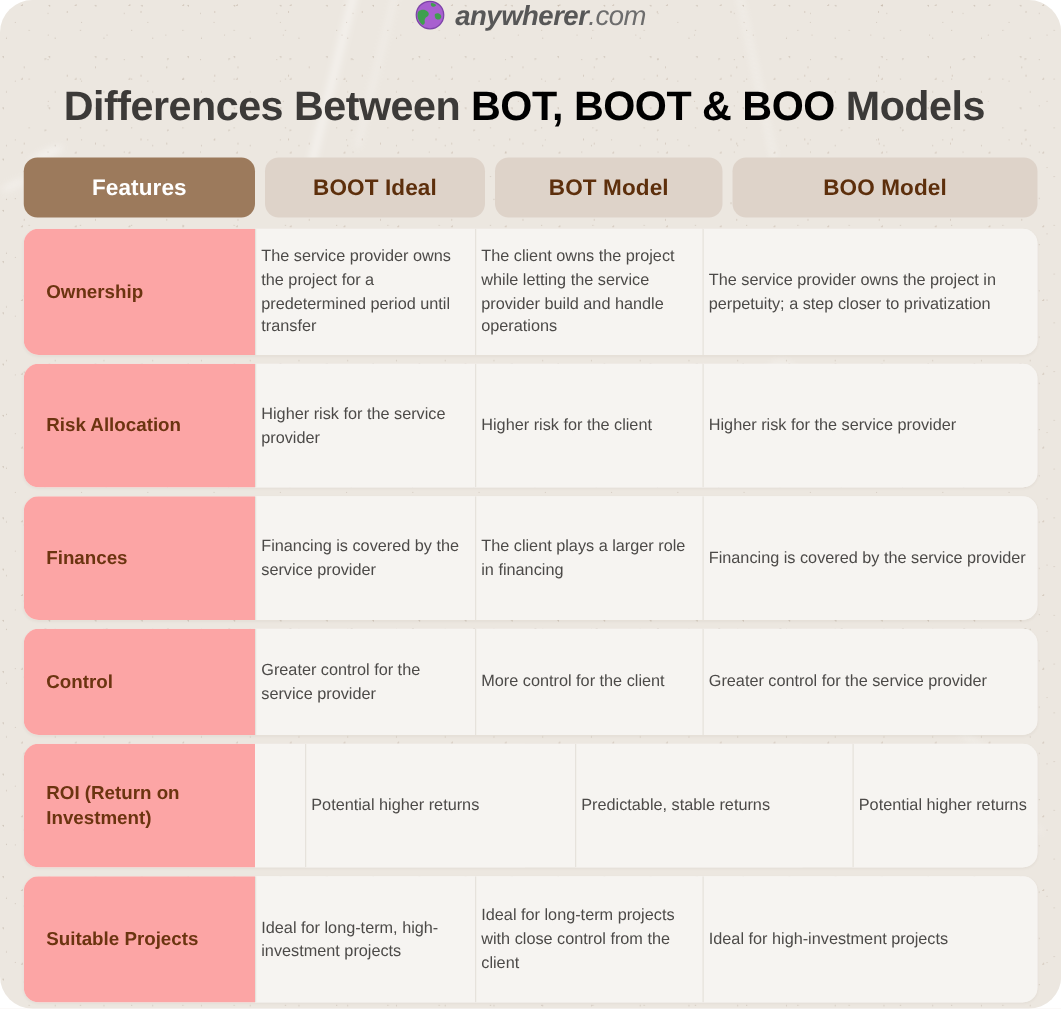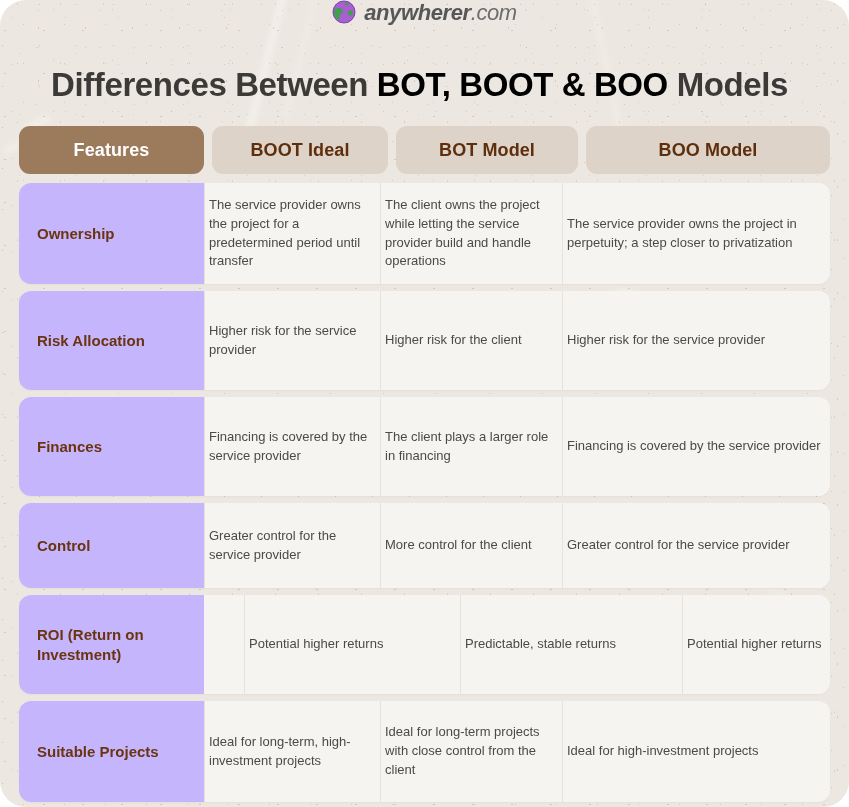--- a/index.html
+++ b/index.html
@@ -143,21 +143,21 @@
     overflow: hidden;
     margin-bottom: 7px;
     background: #f6f4f1;
     box-shadow: 0 1px 2px rgba(120,100,80,.06);
   }
   .body-row:last-child { margin-bottom: 0; }
 
   .cell-feature {
     width: 185px;
     flex: 0 0 185px;
-    background: #c4b5fd;
+    background: #fca5a5;
     display: flex;
     align-items: center;
     padding: 0 18px;
     font-size: 15px;
     font-weight: 700;
     color: #6b3410;
     line-height: 1.3;
   }
 
   .cell-val {

